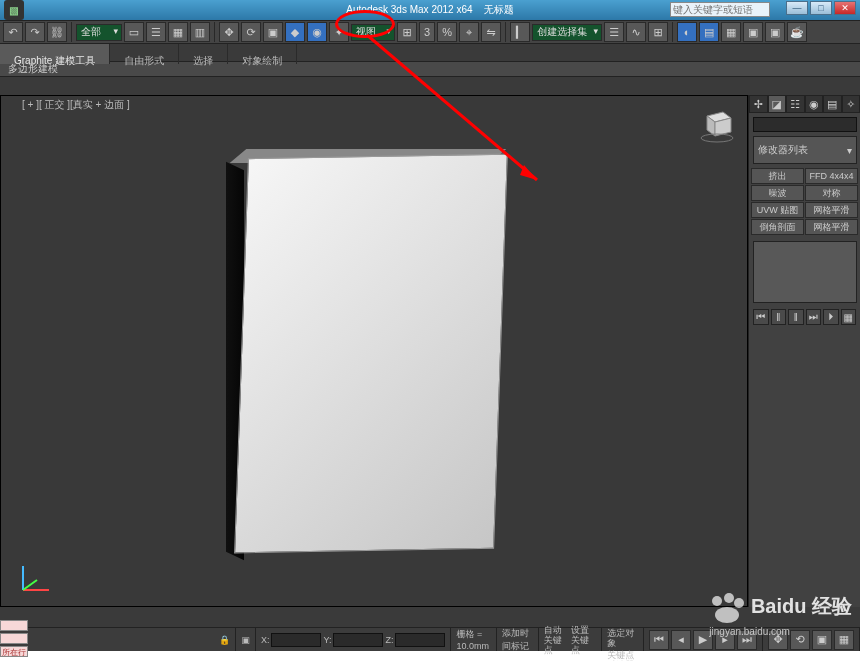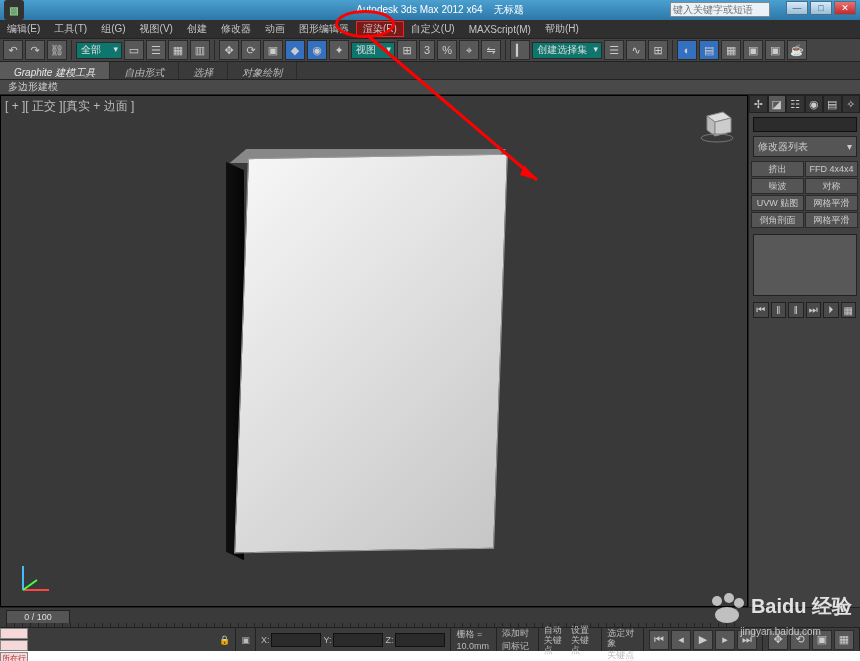--- a/index.html
+++ b/index.html
@@ -1,79 +1,79 @@
 <!DOCTYPE html>
 <html><head>
 <meta charset="utf-8">
 <style>
   * { margin:0; padding:0; box-sizing:border-box; font-family:"Microsoft YaHei","SimSun",sans-serif; }
   body { background:#fff; width:860px; height:661px; position:relative; overflow:hidden; }
   .app-window { position:absolute; left:0; top:0; width:860px; height:651px; background:#3a3a3a; }
   
   .title-bar { height:20px; background:linear-gradient(#4aa0d0,#2c78a8); display:flex; align-items:center; color:#fff; font-size:10px; position:relative; }
   .title-logo { width:20px; height:20px; background:#333; border-radius:3px; margin:0 4px; display:flex; align-items:center; justify-content:center; font-weight:bold; color:#8c8; }
-  .title-text { position:absolute; left:50%; transform:translateX(-50%);margin-left:10px; }
+  .title-text { position:absolute; left:50%; transform:translateX(-50%); }
   .title-input { position:absolute; right:90px; top:2px; width:100px; height:15px; background:#e9f2f9; border:1px solid #888; font-size:10px; padding:0 2px; }
   .window-btns { position:absolute; right:4px; top:1px; display:flex; gap:2px; }
   .window-btns div { width:22px; height:14px; background:linear-gradient(#d8eaf8,#9abed8); border:1px solid #4b6f8b; font-size:9px; text-align:center; line-height:12px; color:#2c5577; }
   .window-btns .close { background:linear-gradient(#e57373,#c62828); color:#fff; }
   
   .menu-bar { height:18px; background:#2f2f2f; display:flex; align-items:center; font-size:10px; color:#c6c6c6; }
   .menu-bar span { padding:0 7px; cursor:default; }
   .menu-bar span.highlight { background:#7c1919; border:1px solid #ff2020; padding:0 6px; }
   
   .toolbar { height:24px; background:#444; border-top:1px solid #222; border-bottom:1px solid #222; display:flex; align-items:center; gap:2px; padding:0 3px; font-size:10px; }
   .tbtn { width:20px; height:20px; background:#585858; border:1px solid #2a2a2a; display:inline-flex; align-items:center; justify-content:center; color:#ccc; font-size:11px; }
   .tbtn.blue { background:#3470c0; }
   .tbtn.wide { width:auto; padding:0 4px; }
-  .tool-select { height:17px; background:#0f766e; border:1px solid #2a2a2a; color:#ddd; font-size:10px; padding:0 14px 0 4px; position:relative; }
+  .tool-select { height:17px; background:#14532d; border:1px solid #2a2a2a; color:#ddd; font-size:10px; padding:0 14px 0 4px; position:relative; }
   .tool-select:after { content:"▾"; position:absolute; right:3px; top:1px; font-size:9px; }
   .sep { width:1px; height:20px; background:#282828; margin:0 2px; }
   
   .ribbon { height:18px; background:#3a3a3a; display:flex; font-size:10px; color:#bbb; border-bottom:1px solid #222; }
-  .ribbon span { padding:4px 14px; border-right:1px solid #2a2a2a;font-style:italic; }
+  .ribbon span { padding:10px 14px; border-right:1px solid #2a2a2a; }
   .ribbon span:first-child { background:#5a5a5a; color:#e8e8e8; }
   .subribbon { height:15px; background:#494949; font-size:10px; color:#ccc; padding:0 8px; display:flex; align-items:center; border-bottom:1px solid #222; }
   
   .main-area { position:absolute; top:95px; left:0; right:0; bottom:44px; display:flex; }
   .viewport { flex:1; background:#393939; position:relative; border:1px solid #000; }
-  .vp-label { position:absolute; top:2px; left:4px; font-size:12px; color:#bcbcbc; }
+  .vp-label { position:absolute; top:2px; left:21px; font-size:10px; color:#bcbcbc; }
   .viewcube { position:absolute; top:8px; right:10px; width:40px; height:40px; }
   .box3d { position:absolute; left:225px; top:50px; width:265px; height:400px; }
   .box-face-front { position:absolute; left:15px; top:10px; width:260px; height:395px; background:linear-gradient(135deg,#f6f6f6,#c6c6c6); transform:skewY(-1deg) skewX(-2deg); border:1px solid #999; }
   .box-face-side { position:absolute; left:0; top:20px; width:18px; height:390px; background:linear-gradient(90deg,#101010,#050505); transform:skewY(25deg); }
   .box-face-top { position:absolute; left:12px; top:3px; width:260px; height:14px; background:#888; transform:skewX(-50deg); }
   .axis { position:absolute; bottom:8px; left:14px; width:40px; height:40px; }
   
   .right-panel { width:112px; background:#414141; border-left:1px solid #222; font-size:10px; color:#ccc; }
   .rp-tabs { display:flex; height:18px; background:#333; }
   .rp-tabs div { flex:1; border:1px solid #222; display:flex; align-items:center; justify-content:center; font-size:11px; }
   .rp-tabs div.active { background:#5a5a5a; }
   .rp-input { width:104px; height:15px; background:#2c2c2c; border:1px solid #111; margin:4px; }
-  .rp-drop { width:104px; height:21px; background:#555; border:1px solid #222; margin:2px 4px; font-size:10px; padding:0 4px; display:flex; align-items:center; justify-content:space-between; }
+  .rp-drop { width:104px; height:28px; background:#555; border:1px solid #222; margin:2px 4px; font-size:10px; padding:0 4px; display:flex; align-items:center; justify-content:space-between; }
   .rp-grid { display:grid; grid-template-columns:1fr 1fr; gap:1px; padding:2px; }
   .rp-grid div { height:16px; background:#555; border:1px solid #2a2a2a; font-size:9px; display:flex; align-items:center; justify-content:center; }
   .rp-preview { width:104px; height:62px; background:#585858; border:1px solid #222; margin:4px; }
   .rp-small-row { display:flex; gap:2px; padding:2px 4px; }
   .rp-small-row div { flex:1; height:16px; background:#4a4a4a; border:1px solid #222; font-size:10px; display:flex; align-items:center; justify-content:center; }
   
   .timeline { position:absolute; left:0; right:0; bottom:24px; height:20px; background:#3a3a3a; border-top:1px solid #222; }
   .timeline-slider { position:absolute; left:6px; top:2px; width:64px; height:14px; background:#555; border:1px solid #222; font-size:9px; color:#ddd; text-align:center; line-height:13px; }
   .timeline-ruler { position:absolute; left:6px; right:120px; bottom:0; height:4px; background:repeating-linear-gradient(90deg,#222 0,#222 1px,#3a3a3a 1px,#3a3a3a 8px); }
   .status-bar { position:absolute; left:0; right:0; bottom:0; height:24px; background:#3c3c3c; border-top:1px solid #222; display:flex; align-items:center; font-size:9px; color:#bbb; }
   .status-seg { padding:0 5px; border-right:1px solid #222; height:100%; display:flex; align-items:center; gap:2px; }
   .coord-box { width:50px; height:14px; background:#2a2a2a; border:1px solid #111; display:inline-block; }
   .prompt-area { position:absolute; left:70px; bottom:4px; width:170px; height:26px; background:#2b2b2b; border:1px solid #111; font-size:9px; color:#999; padding:1px 3px; line-height:11px; }
-  .status-left-btns { width:60px; height:24px; display:flex; flex-wrap:wrap; }
+  .status-left-btns { width:60px; height:40px; display:flex; flex-wrap:wrap; }
   .status-left-btns div { width:28px; height:11px; background:#f7d8d8; border:1px solid #888; margin:0 1px 1px 0; font-size:8px; color:#a33; text-align:center; }
   
   .anno-ellipse { position:absolute; left:335px; top:10px; width:60px; height:28px; border:3px solid #f00; border-radius:50%; pointer-events:none; }
   .anno-arrow { position:absolute; left:362px; top:30px; width:185px; height:155px; pointer-events:none; }
   
-  .watermark { position:absolute; right:8px; bottom:10px; color:#fff; font-size:20px; font-weight:bold; opacity:0.85; text-align:center; line-height:18px; }
+  .watermark { position:absolute; right:8px; bottom:10px; color:#fff; font-size:20px; font-weight:bold; opacity:0.85; text-align:left; line-height:18px; }
   .watermark small { font-size:10px; font-weight:normal; opacity:0.8; display:block; }
 </style>
 </head>
 <body>
 
 <div class="app-window">
 
   <div class="title-bar">
     <div class="title-logo">▧</div>
     <div class="title-text">
@@ -82,34 +82,20 @@
       <span>无标题</span>
     </div>
     <input class="title-input" placeholder="键入关键字或短语" style="">
     <div class="window-btns">
       <div>—</div>
       <div>□</div>
       <div class="close">✕</div>
     </div>
   </div>
 
-  <div class="menu-bar">
-    <span>编辑(E)</span>
-    <span>工具(T)</span>
-    <span>组(G)</span>
-    <span>视图(V)</span>
-    <span>创建</span>
-    <span>修改器</span>
-    <span>动画</span>
-    <span>图形编辑器</span>
-    <span class="highlight">渲染(R)</span>
-    <span>自定义(U)</span>
-    <span>MAXScript(M)</span>
-    <span>帮助(H)</span>
-  </div>
 
   <div class="toolbar">
     <div class="tbtn">↶</div>
     <div class="tbtn">↷</div>
     <div class="tbtn">⛓</div>
     <div class="sep"></div>
     <div class="tool-select" style="width:46px">全部</div>
     <div class="tbtn">▭</div>
     <div class="tbtn">☰</div>
     <div class="tbtn">▦</div>
@@ -200,24 +186,20 @@
         <div>⏮</div>
         <div>‖</div>
         <div>‖</div>
         <div>⏭</div>
         <div>⏵</div>
         <div>▦</div>
       </div>
     </div>
   </div>
 
-  <div class="timeline">
-    <div class="timeline-slider">0 / 100</div>
-    <div class="timeline-ruler"></div>
-  </div>
 
   <div class="status-bar">
     <div class="status-left-btns">
       <div></div>
         <div></div>
       <div>所在行</div>
     </div>
     <div class="status-seg" style="margin-left:180px">🔒</div>
     <div class="status-seg">▣</div>
     <div class="status-seg">

